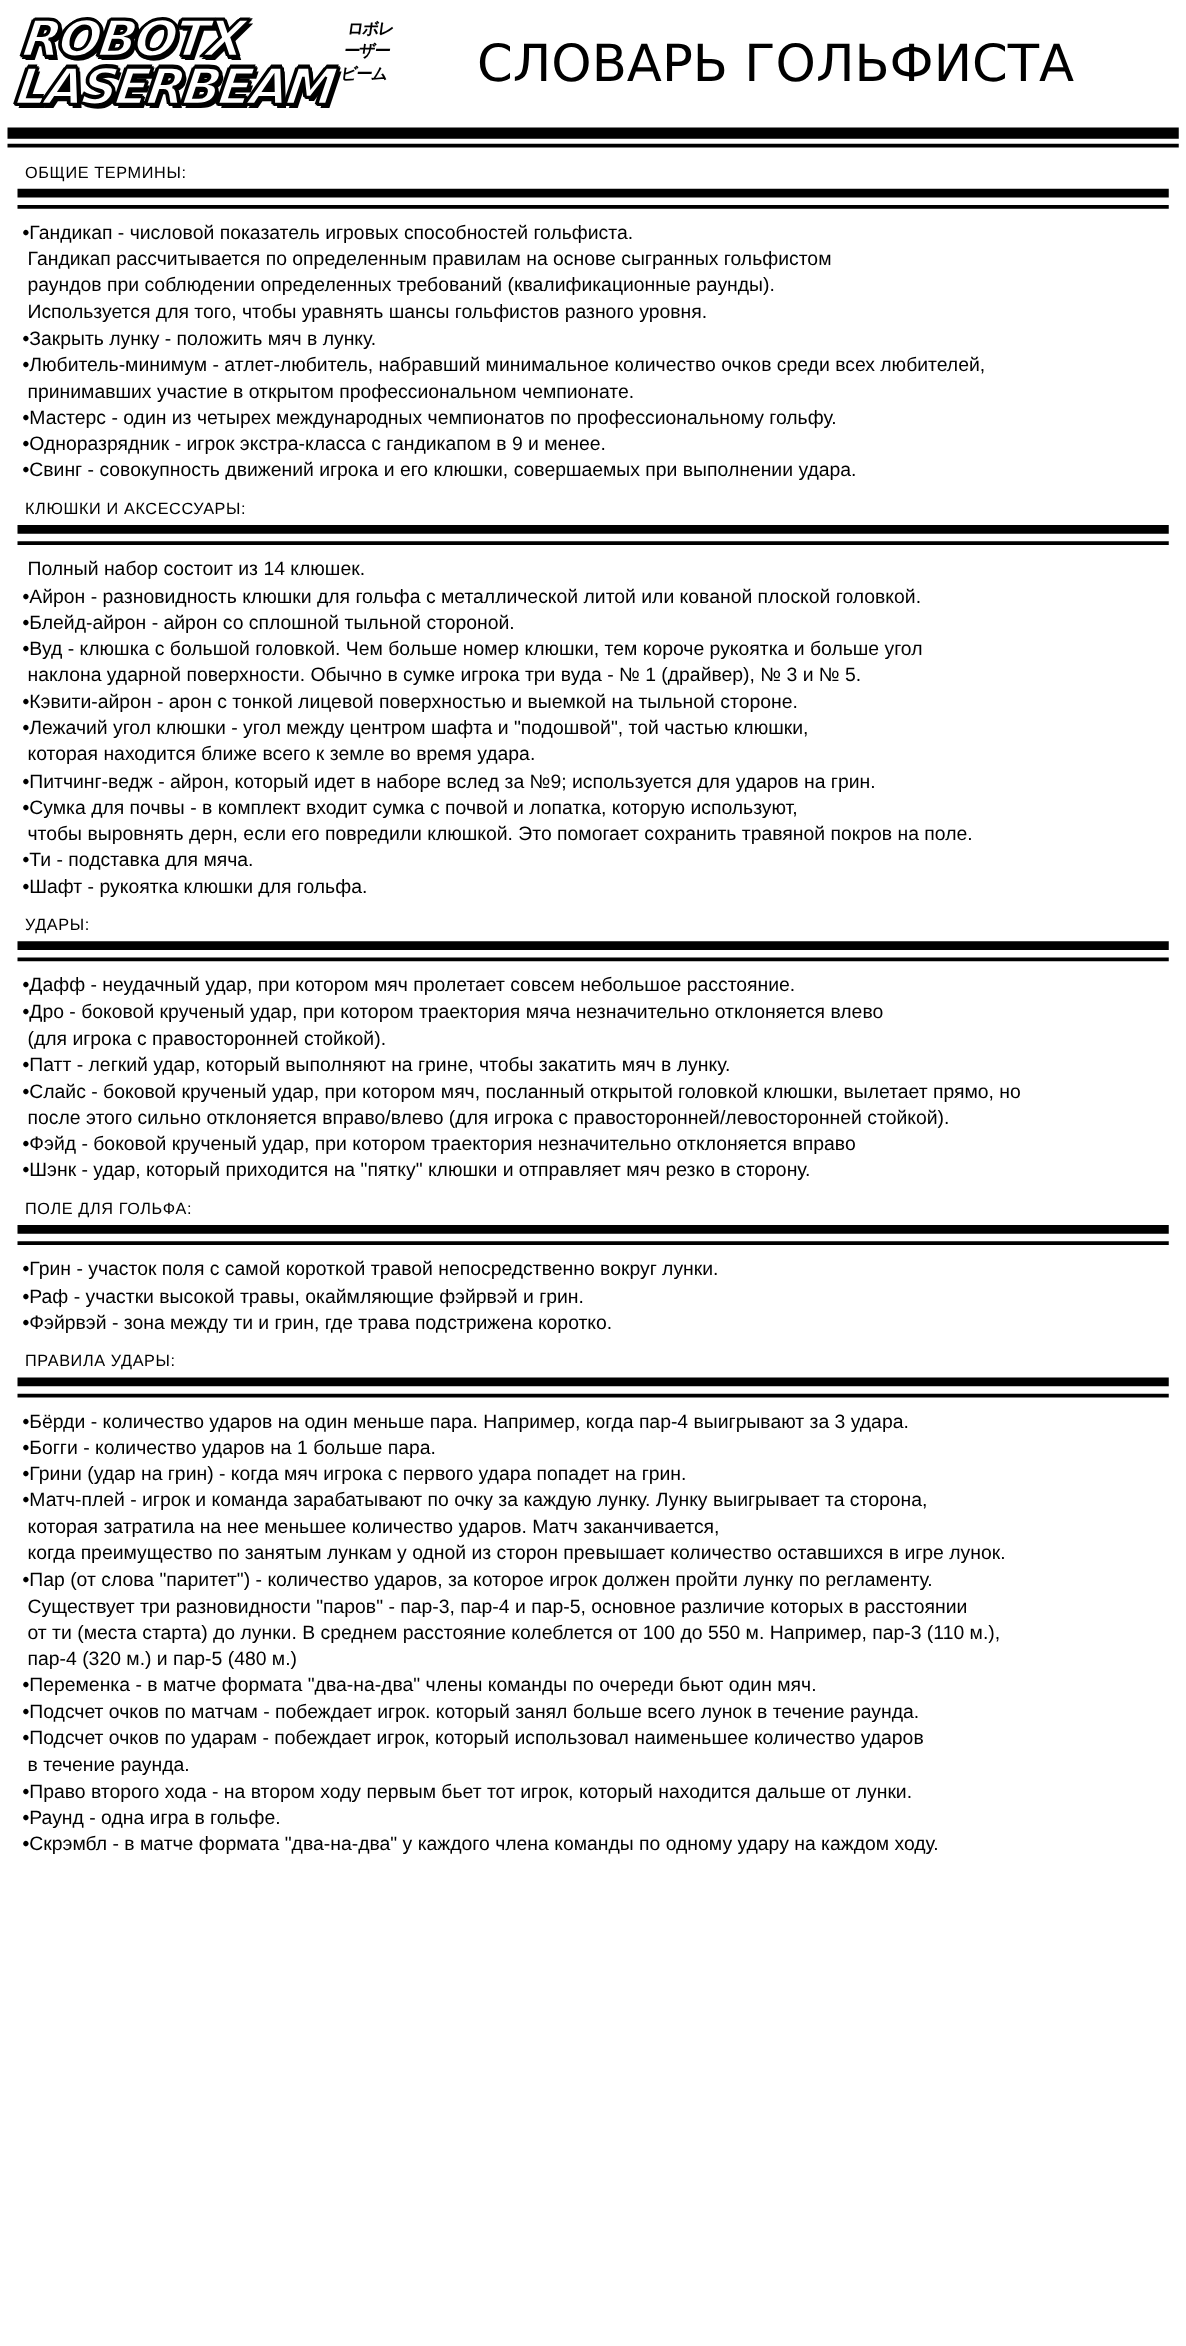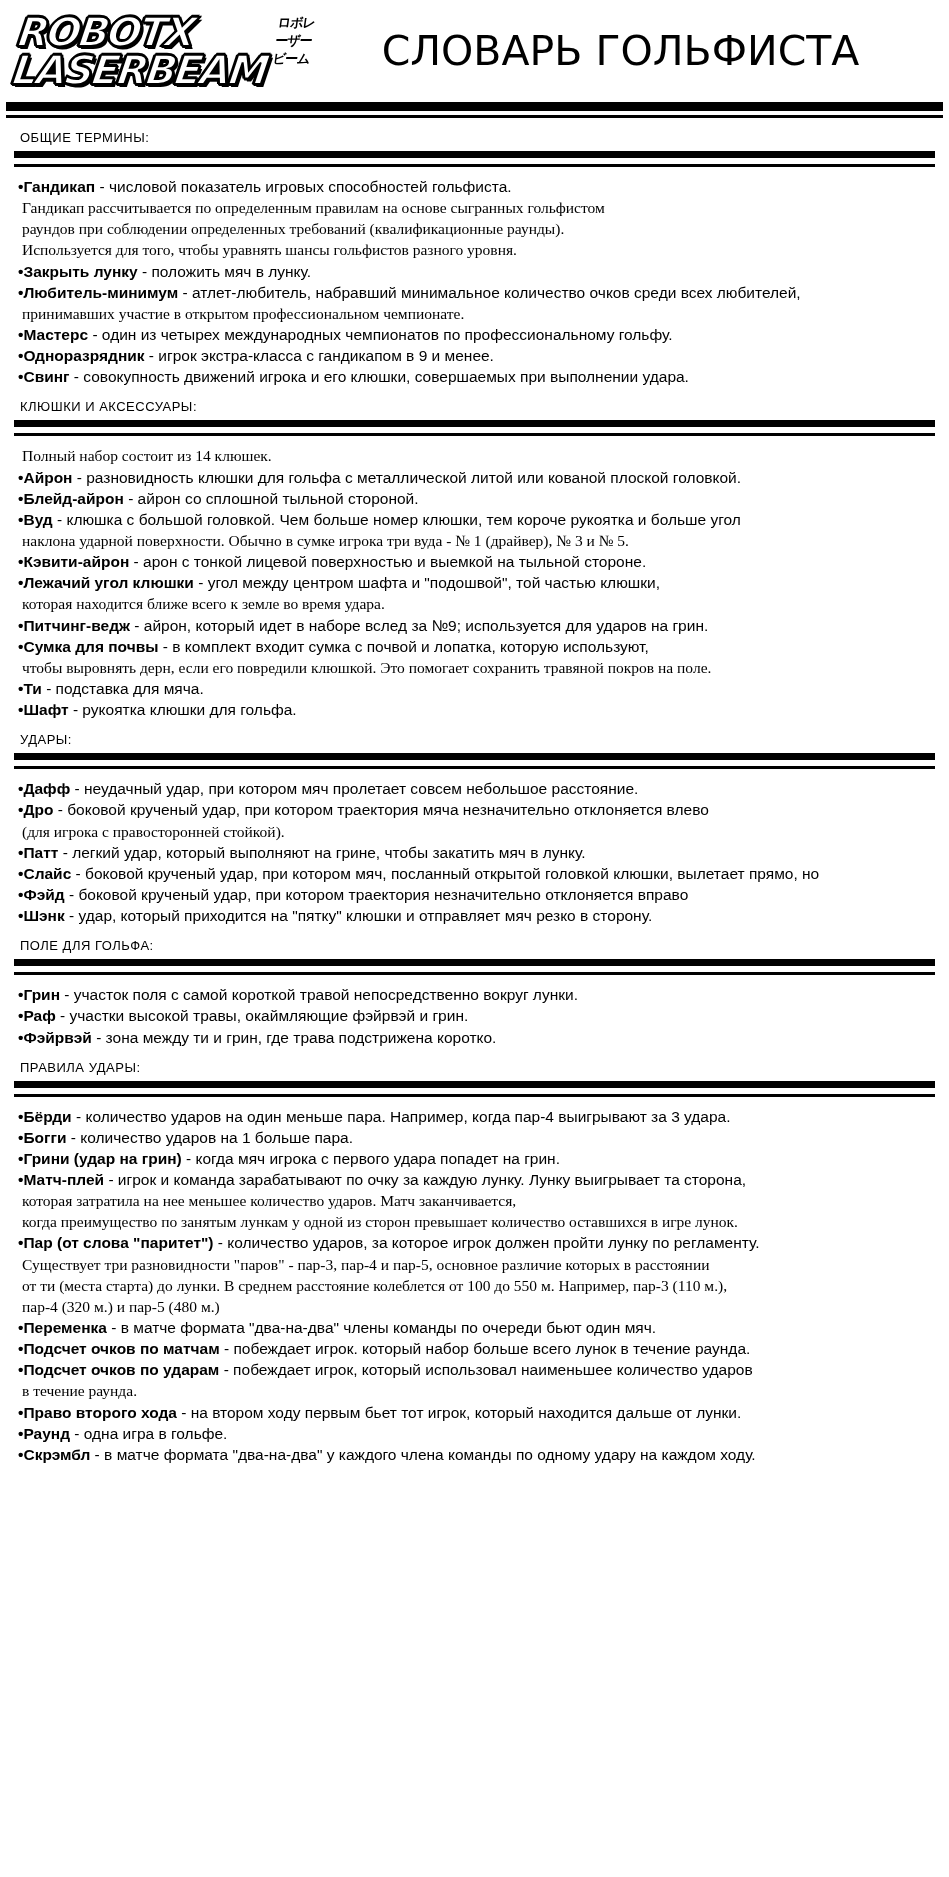--- a/index.html
+++ b/index.html
@@ -109,22 +109,22 @@
   .entries {
     margin: 10px 0 8px 0;
   }
   .entry {
     font-size: 15.5px;
     line-height: 1.30;
     margin: 0 0 1px 4px;
     text-indent: 0;
   }
   .entry .bullet { font-weight: bold; }
-  .entry .term { font-weight: bold; }
-  .cont { margin-left: 8px; font-family: Liberation Serif, serif; }
+  .entry .term { font-weight: normal; }
+  .cont { margin-left: 8px; }
 </style>
 </head>
 <body>
 
 <div class="page">
 
   <div class="header">
     <div class="logo">
       <div class="logo-row">
         <div>
@@ -181,20 +181,21 @@
       <div class="section">
         <div class="section-title">УДАРЫ:</div>
         <div class="sec-rule-top"></div>
         <div class="sec-rule-bottom"></div>
         <div class="entries">
           <div class="entry"><span class="bullet">•</span><span class="term">Дафф</span><span> - неудачный удар, при котором мяч пролетает совсем небольшое расстояние.</span></div>
           <div class="entry"><span class="bullet">•</span><span class="term">Дро</span><span> - боковой крученый удар, при котором траектория мяча незначительно отклоняется влево</span></div>
           <div class="entry cont"><span>(для игрока с правосторонней стойкой).</span></div>
           <div class="entry"><span class="bullet">•</span><span class="term">Патт</span><span> - легкий удар, который выполняют на грине, чтобы закатить мяч в лунку.</span></div>
           <div class="entry"><span class="bullet">•</span><span class="term">Слайс</span><span> - боковой крученый удар, при котором мяч, посланный открытой головкой клюшки, вылетает прямо, но</span></div>
+          <div class="entry cont"><span>после этого сильно отклоняется вправо/влево (для игрока с правосторонней/левосторонней стойкой).</span></div>
           <div class="entry"><span class="bullet">•</span><span class="term">Фэйд</span><span> - боковой крученый удар, при котором траектория незначительно отклоняется вправо</span></div>
           <div class="entry"><span class="bullet">•</span><span class="term">Шэнк</span><span> - удар, который приходится на "пятку" клюшки и отправляет мяч резко в сторону.</span></div>
         </div>
       </div>
       <div class="section">
         <div class="section-title">ПОЛЕ ДЛЯ ГОЛЬФА:</div>
         <div class="sec-rule-top"></div>
         <div class="sec-rule-bottom"></div>
         <div class="entries">
           <div class="entry"><span class="bullet">•</span><span class="term">Грин</span><span> - участок поля с самой короткой травой непосредственно вокруг лунки.</span></div>
@@ -211,21 +212,21 @@
           <div class="entry"><span class="bullet">•</span><span class="term">Богги</span><span> - количество ударов на 1 больше пара.</span></div>
           <div class="entry"><span class="bullet">•</span><span class="term">Грини (удар на грин)</span><span> - когда мяч игрока с первого удара попадет на грин.</span></div>
           <div class="entry"><span class="bullet">•</span><span class="term">Матч-плей</span><span> - игрок и команда зарабатывают по очку за каждую лунку. Лунку выигрывает та сторона,</span></div>
           <div class="entry cont"><span>которая затратила на нее меньшее количество ударов. Матч заканчивается,</span></div>
           <div class="entry cont"><span>когда преимущество по занятым лункам у одной из сторон превышает количество оставшихся в игре лунок.</span></div>
           <div class="entry"><span class="bullet">•</span><span class="term">Пар (от слова "паритет")</span><span> - количество ударов, за которое игрок должен пройти лунку по регламенту.</span></div>
           <div class="entry cont"><span>Существует три разновидности "паров" - пар-3, пар-4 и пар-5, основное различие которых в расстоянии</span></div>
           <div class="entry cont"><span>от ти (места старта) до лунки. В среднем расстояние колеблется от 100 до 550 м. Например, пар-3 (110 м.),</span></div>
           <div class="entry cont"><span>пар-4 (320 м.) и пар-5 (480 м.)</span></div>
           <div class="entry"><span class="bullet">•</span><span class="term">Переменка</span><span> - в матче формата "два-на-два" члены команды по очереди бьют один мяч.</span></div>
-          <div class="entry"><span class="bullet">•</span><span class="term">Подсчет очков по матчам</span><span> - побеждает игрок. который набор больше всего лунок в течение раунда.</span></div>
+          <div class="entry"><span class="bullet">•</span><span class="term">Подсчет очков по матчам</span><span> - побеждает игрок. который занял больше всего лунок в течение раунда.</span></div>
           <div class="entry"><span class="bullet">•</span><span class="term">Подсчет очков по ударам</span><span> - побеждает игрок, который использовал наименьшее количество ударов</span></div>
           <div class="entry cont"><span>в течение раунда.</span></div>
           <div class="entry"><span class="bullet">•</span><span class="term">Право второго хода</span><span> - на втором ходу первым бьет тот игрок, который находится дальше от лунки.</span></div>
           <div class="entry"><span class="bullet">•</span><span class="term">Раунд</span><span> - одна игра в гольфе.</span></div>
           <div class="entry"><span class="bullet">•</span><span class="term">Скрэмбл</span><span> - в матче формата "два-на-два" у каждого члена команды по одному удару на каждом ходу.</span></div>
         </div>
       </div>
     </div>
 
 </div>

